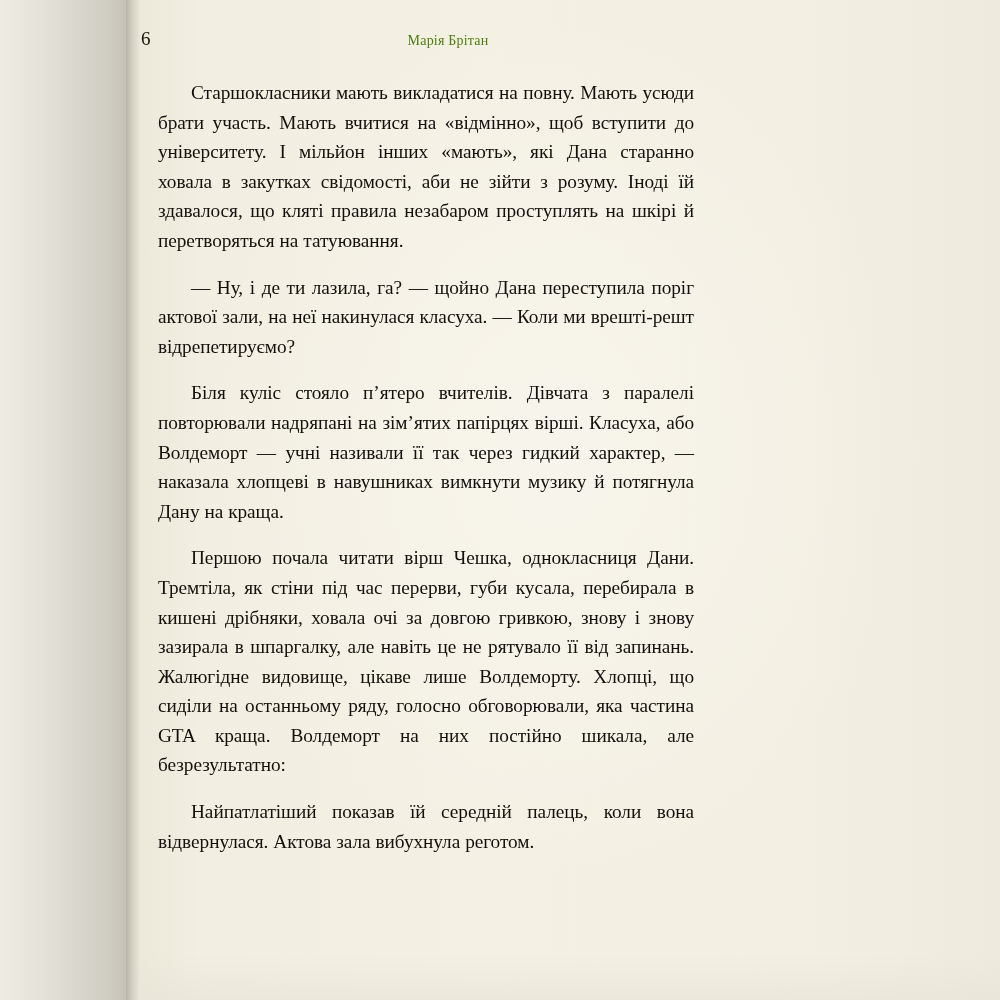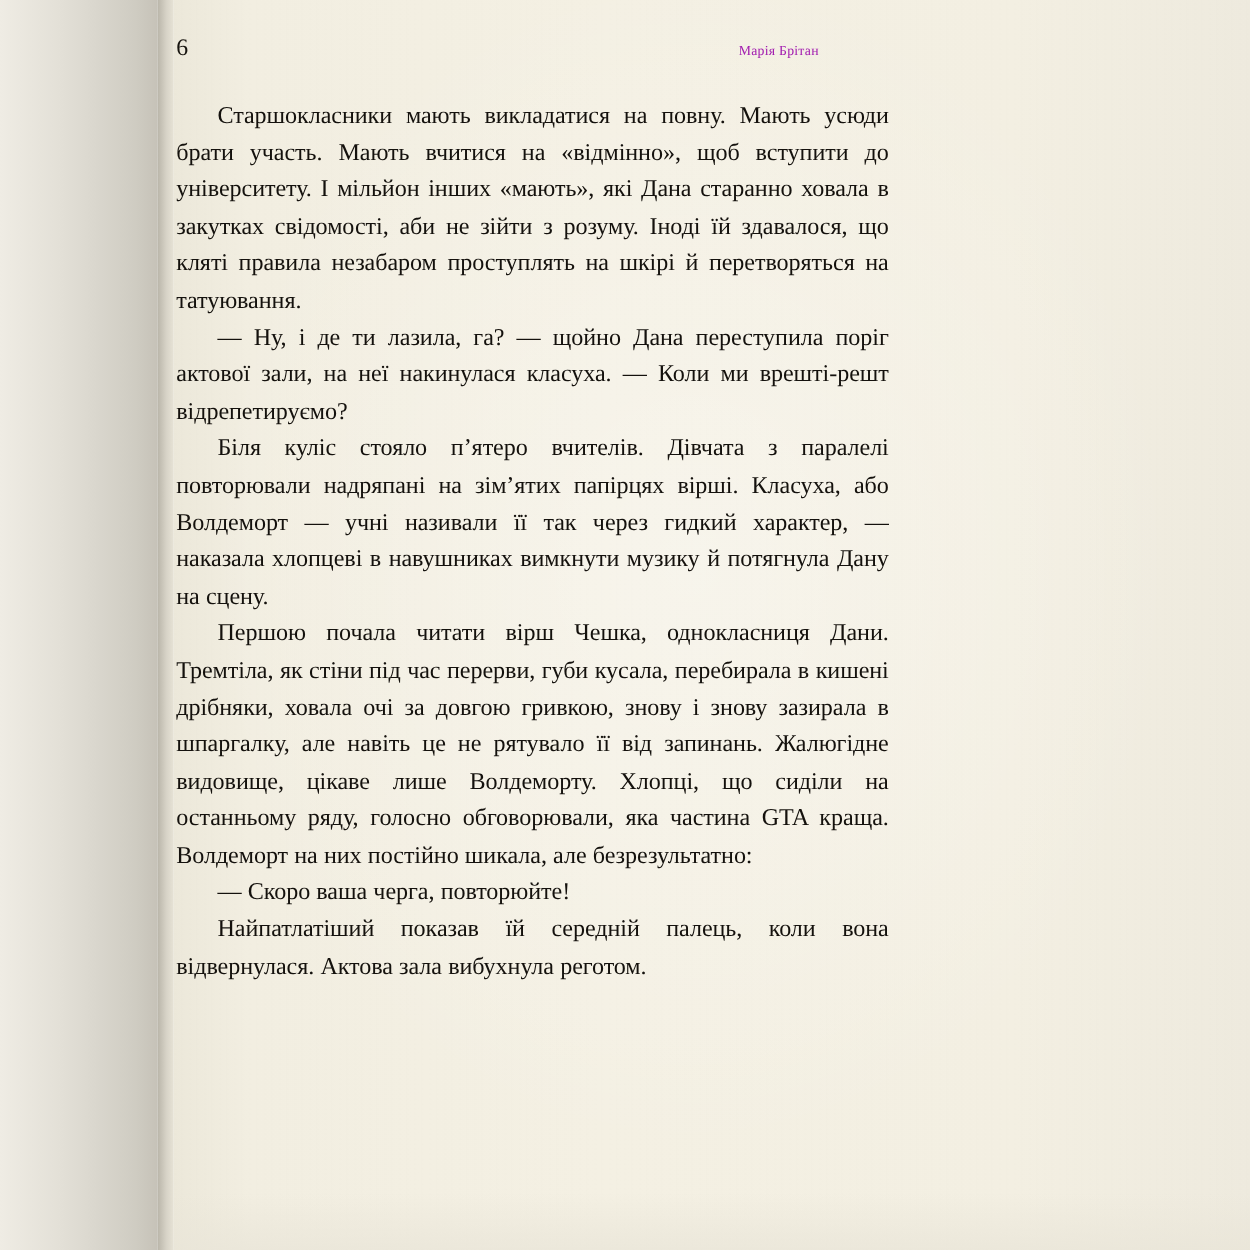--- a/index.html
+++ b/index.html
@@ -77,27 +77,27 @@
     margin: 0 0 26px 0;
     height: 24px;
   }
   .folio {
     width: 100px;
     font-size: 19px;
     color: #17140f;
   }
   .head-title {
     flex: 1;
-    text-align: right;
+    text-align: center;
     padding-right: 56px;
-    font-size: 11px;
-    color: #a21caf;
+    font-size: 14px;
+    color: #4d7c0f;
   }
   .body-text p {
-    margin: 0;
+    margin: 17px;
     text-indent: 33px;
     font-size: 19.3px;
     line-height: 29.6px;
     text-align: justify;
     text-justify: inter-word;
     letter-spacing: -0.05px;
     color: #14110d;
     word-spacing: 0.2px;
   }
   .body-text p.dash {
@@ -139,23 +139,22 @@
   <div class="text-block">
 
     <div class="running-head">
       <span class="folio">6</span>
       <span class="head-title">Марія Брітан</span>
     </div>
 
     <div class="body-text">
       <p>Старшокласники мають викладатися на повну. Мають усюди брати участь. Мають вчитися на «відмінно», щоб вступити до університету. І мільйон інших «мають», які Дана старанно ховала в закутках свідомості, аби не зійти з розуму. Іноді їй здавалося, що кляті правила незабаром проступлять на шкірі й перетворяться на татуювання.</p>
       <p class="dash">— Ну, і де ти лазила, га? — щойно Дана переступила поріг актової зали, на неї накинулася класуха. — Коли ми врешті-решт відрепетируємо?</p>
-      <p>Біля куліс стояло п’ятеро вчителів. Дівчата з паралелі повторювали надряпані на зім’ятих папірцях вірші. Класуха, або Волдеморт — учні називали її так через гидкий характер, — наказала хлопцеві в навушниках вимкнути музику й потягнула Дану на сцену.</p>
+      <p>Біля куліс стояло п’ятеро вчителів. Дівчата з паралелі повторювали надряпані на зім’ятих папірцях вірші. Класуха, або Волдеморт — учні називали її так через гидкий характер, — наказала хлопцеві в навушниках вимкнути музику й потягнула Дану на краща.</p>
       <p>Першою почала читати вірш Чешка, однокласниця Дани. Тремтіла, як стіни під час перерви, губи кусала, перебирала в кишені дрібняки, ховала очі за довгою гривкою, знову і знову зазирала в шпаргалку, але навіть це не рятувало її від запинань. Жалюгідне видовище, цікаве лише Волдеморту. Хлопці, що сиділи на останньому ряду, голосно обговорювали, яка частина GTA краща. Волдеморт на них постійно шикала, але безрезультатно:</p>
-      <p class="dash">— Скоро ваша черга, повторюйте!</p>
       <p>Найпатлатіший показав їй середній палець, коли вона відвернулася. Актова зала вибухнула реготом.</p>
 
     </div>
 
   </div>
 
   <div class="bottom-fade"></div>
 </div>
 
 </body></html>

